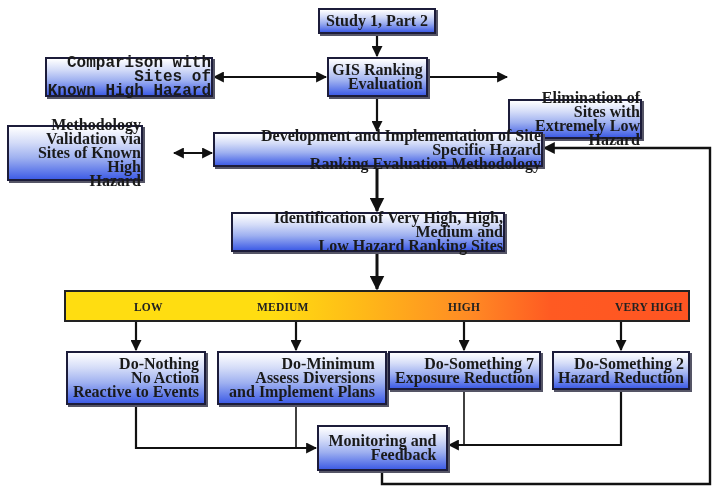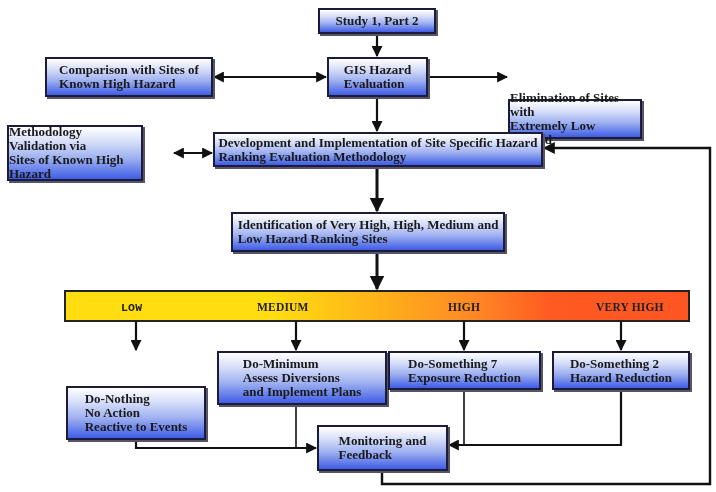--- a/index.html
+++ b/index.html
@@ -2,22 +2,22 @@
 <html><head>
 <meta charset="utf-8">
 <style>
   html, body { margin:0; padding:0; background:#ffffff; }
   body { width:716px; height:492px; position:relative; overflow:hidden; font-family:"Liberation Serif", "DejaVu Serif", serif; }
   .box {
     position:absolute; box-sizing:border-box;
     border:2px solid #1c1c3a;
     box-shadow: 2px 2px 0 #555566;
     background: linear-gradient(to bottom, #ffffff 0%, #d4dcf8 30%, #9eb0f0 60%, #3f5de6 100%);
-    display:flex; align-items:center; justify-content:center; text-align:left;
-    font-weight:bold; font-size:13px; line-height:14px; color:#1a1a1a;
+    display:flex; align-items:center; justify-content:center; text-align:right;
+    font-weight:bold; font-size:16px; line-height:14px; color:#1a1a1a;
     white-space:pre-line;
   }
   .hazard-bar {
     position:absolute; left:64px; top:290px; width:626px; height:32px; box-sizing:border-box;
     border:2px solid #222;
     background: linear-gradient(to right, #ffdd11 0%, #ffdd11 33%, #ffb818 48%, #ff8a24 65%, #ff5a22 78%, #ff5522 100%);
   }
   .hz-label { position:absolute; top:9px; font-weight:bold; font-size:11.5px; color:#222; letter-spacing:0.2px; }
   svg.links { position:absolute; left:0; top:0; }
 </style>
@@ -55,42 +55,42 @@
     <line x1="296" y1="405" x2="296" y2="448" stroke-width="1.6"></line>
 
     <polyline points="621,390 621,445 449,445" marker-end="url(#ah)"></polyline>
     <line x1="464" y1="390" x2="464" y2="445" stroke-width="1.6"></line>
 
     <polyline points="382,463 382,484 710,484 710,148 544,148" marker-end="url(#ah)" stroke-width="2.4"></polyline>
   </g>
 </svg>
 
 <div class="box" style="left:318px;top:8px;width:118px;height:26px;">Study 1, Part 2</div>
-<div class="box" style="left:327px;top:57px;width:101px;height:40px;">GIS Hazard
+<div class="box" style="left:327px;top:57px;width:101px;height:40px;">GIS Ranking
 Evaluation</div>
-<div class="box" style="left:45px;top:57px;width:168px;height:40px;">Comparison with Sites of
+<div class="box" style="left:45px;top:57px;width:168px;height:40px;font-family:Liberation Mono, monospace;">Comparison with Sites of
 Known High Hazard</div>
 <div class="box" style="left:508px;top:57px;width:134px;height:40px;margin-top:42px;">Elimination of Sites with
 Extremely Low Hazard</div>
 <div class="box" style="left:7px;top:125px;width:136px;height:56px;">Methodology Validation via
 Sites of Known High
 Hazard</div>
 <div class="box" style="left:213px;top:132px;width:330px;height:35px;">Development and Implementation of Site Specific Hazard
 Ranking Evaluation Methodology</div>
 <div class="box" style="left:231px;top:212px;width:274px;height:40px;">Identification of Very High, High, Medium and
 Low Hazard Ranking Sites</div>
 
 <div class="hazard-bar">
-  <span class="hz-label" style="left:55px;font-family:Liberation Mono, monospace;">LOW</span>
+  <span class="hz-label" style="left:68px;">LOW</span>
   <span class="hz-label" style="left:191px;">MEDIUM</span>
   <span class="hz-label" style="left:382px;">HIGH</span>
-  <span class="hz-label" style="left:530px;">VERY HIGH</span>
+  <span class="hz-label" style="left:549px;">VERY HIGH</span>
 </div>
 
-<div class="box" style="left:66px;top:351px;width:140px;height:54px;margin-top:35px;">Do-Nothing
+<div class="box" style="left:66px;top:351px;width:140px;height:54px;">Do-Nothing
 No Action
 Reactive to Events</div>
 <div class="box" style="left:217px;top:351px;width:170px;height:54px;">Do-Minimum
 Assess Diversions
 and Implement Plans</div>
 <div class="box" style="left:388px;top:351px;width:153px;height:39px;">Do-Something 7
 Exposure Reduction</div>
 <div class="box" style="left:552px;top:351px;width:138px;height:39px;">Do-Something 2
 Hazard Reduction</div>
 <div class="box" style="left:317px;top:425px;width:131px;height:46px;">Monitoring and

